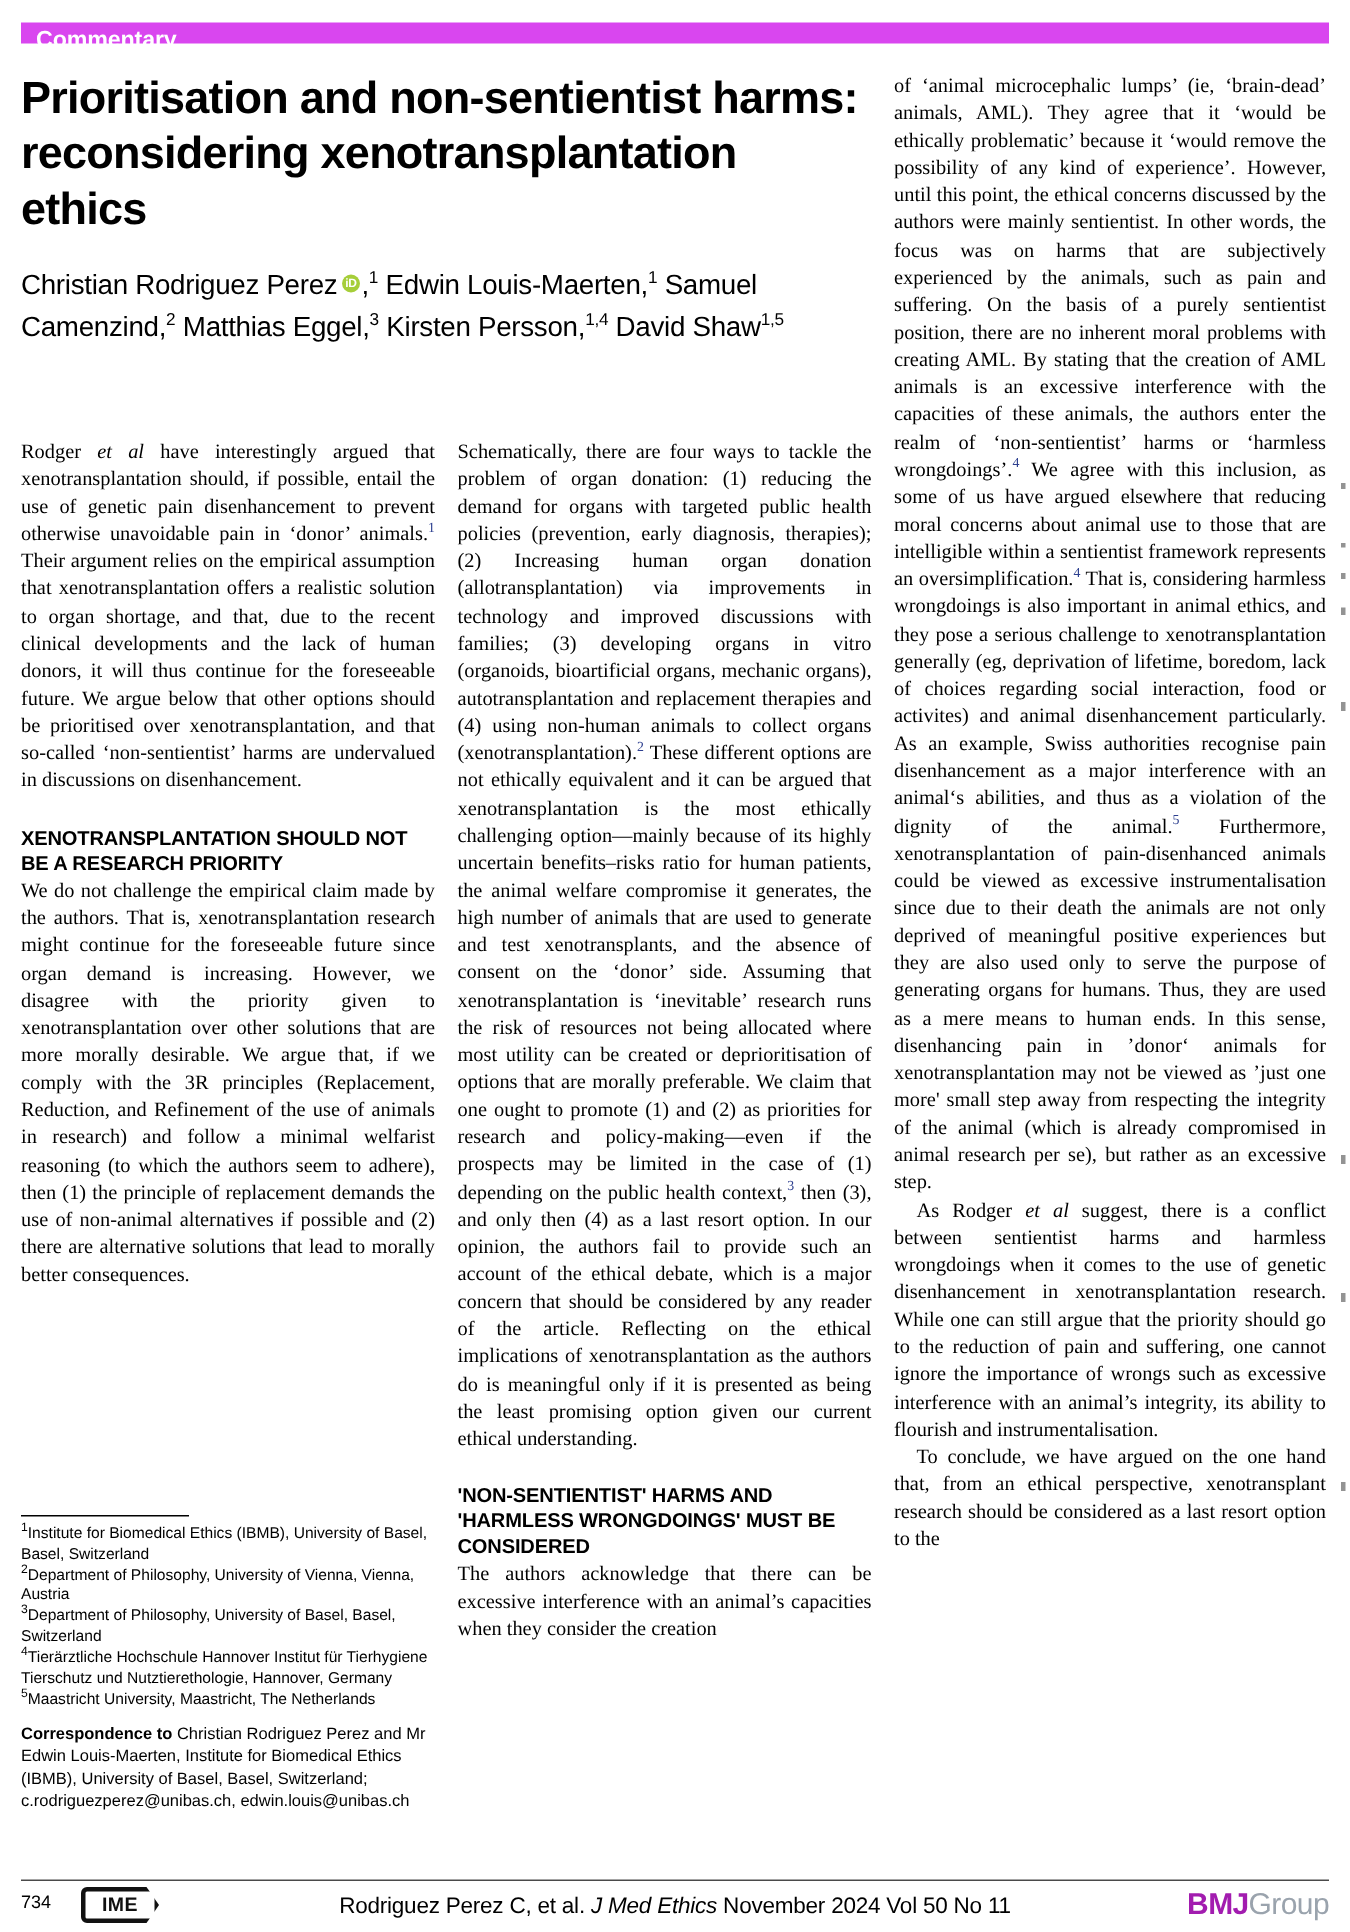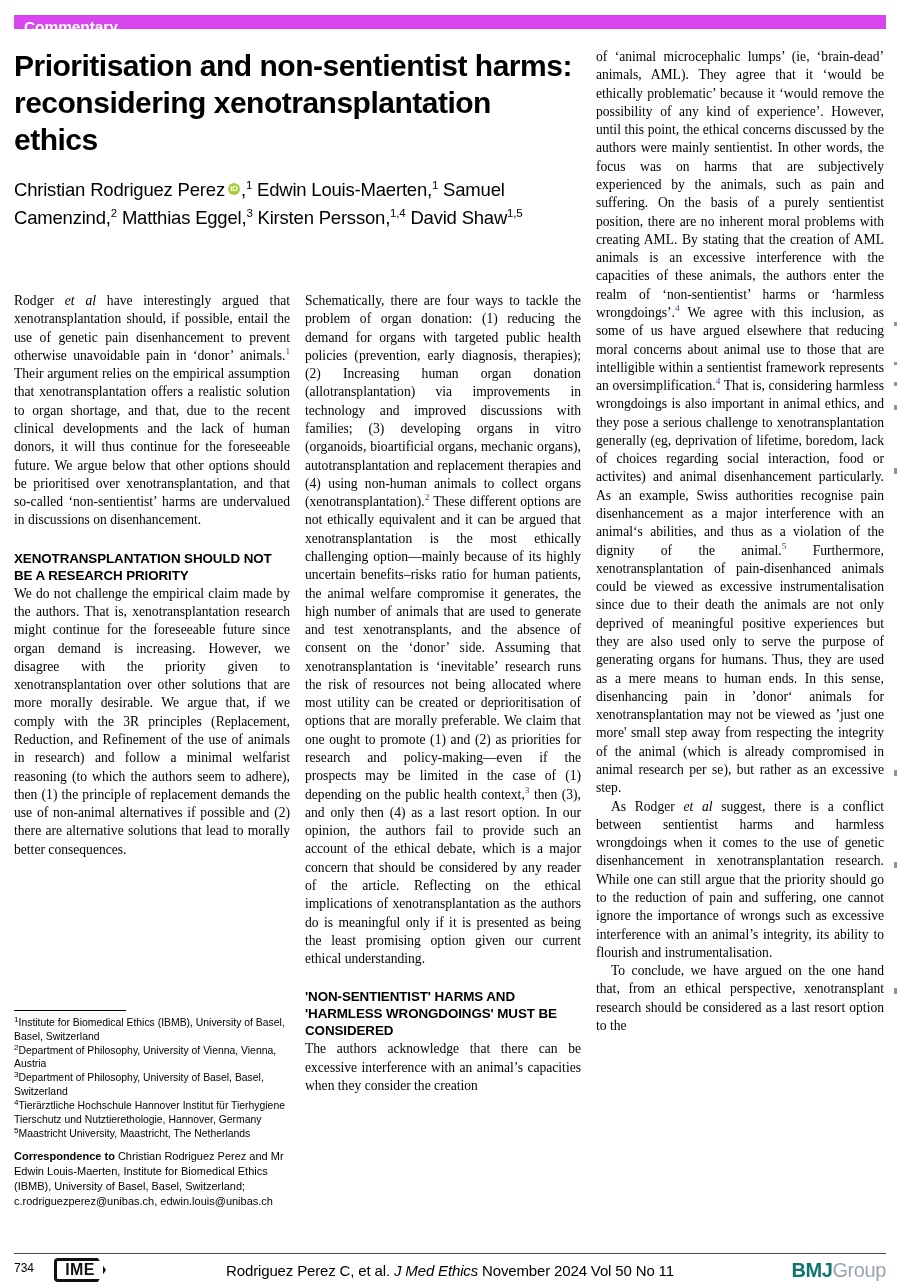--- a/index.html
+++ b/index.html
@@ -190,21 +190,21 @@
     position: absolute;
     left: 40px;
     top: 0px;
     width: 52px;
     height: 24px;
     border: 3px solid #111;
     border-radius: 4px;
     box-sizing: border-box;
     font-family: "Liberation Sans", "DejaVu Sans", sans-serif;
     font-weight: bold;
-    font-size: 16px;
+    font-size: 13px;
     letter-spacing: 0.3px;
     color: #111;
     text-align: center;
     line-height: 18px;
     clip-path: polygon(0 0, 84% 0, 100% 50%, 84% 100%, 0 100%);
   }
   .citation {
     position: absolute;
     left: 0;
     right: 0;
@@ -217,21 +217,21 @@
   .citation em { font-style: italic; }
   .bmj {
     position: absolute;
     right: 0;
     top: 1px;
     font-family: "Liberation Sans", "DejaVu Sans", sans-serif;
     font-size: 20px;
     letter-spacing: -0.4px;
     white-space: nowrap;
   }
-  .bmj .bmj-mark { font-weight: bold; color: #0f766e; }
+  .bmj .bmj-mark { font-weight: bold; color: #a21caf; }
   .bmj .bmj-group { color: #9aa3ad; font-weight: normal; }
 
   
   .speck {
     position: absolute;
     width: 3px;
     height: 5px;
     background: #3a3a3a;
     opacity: 0.55;
   }

